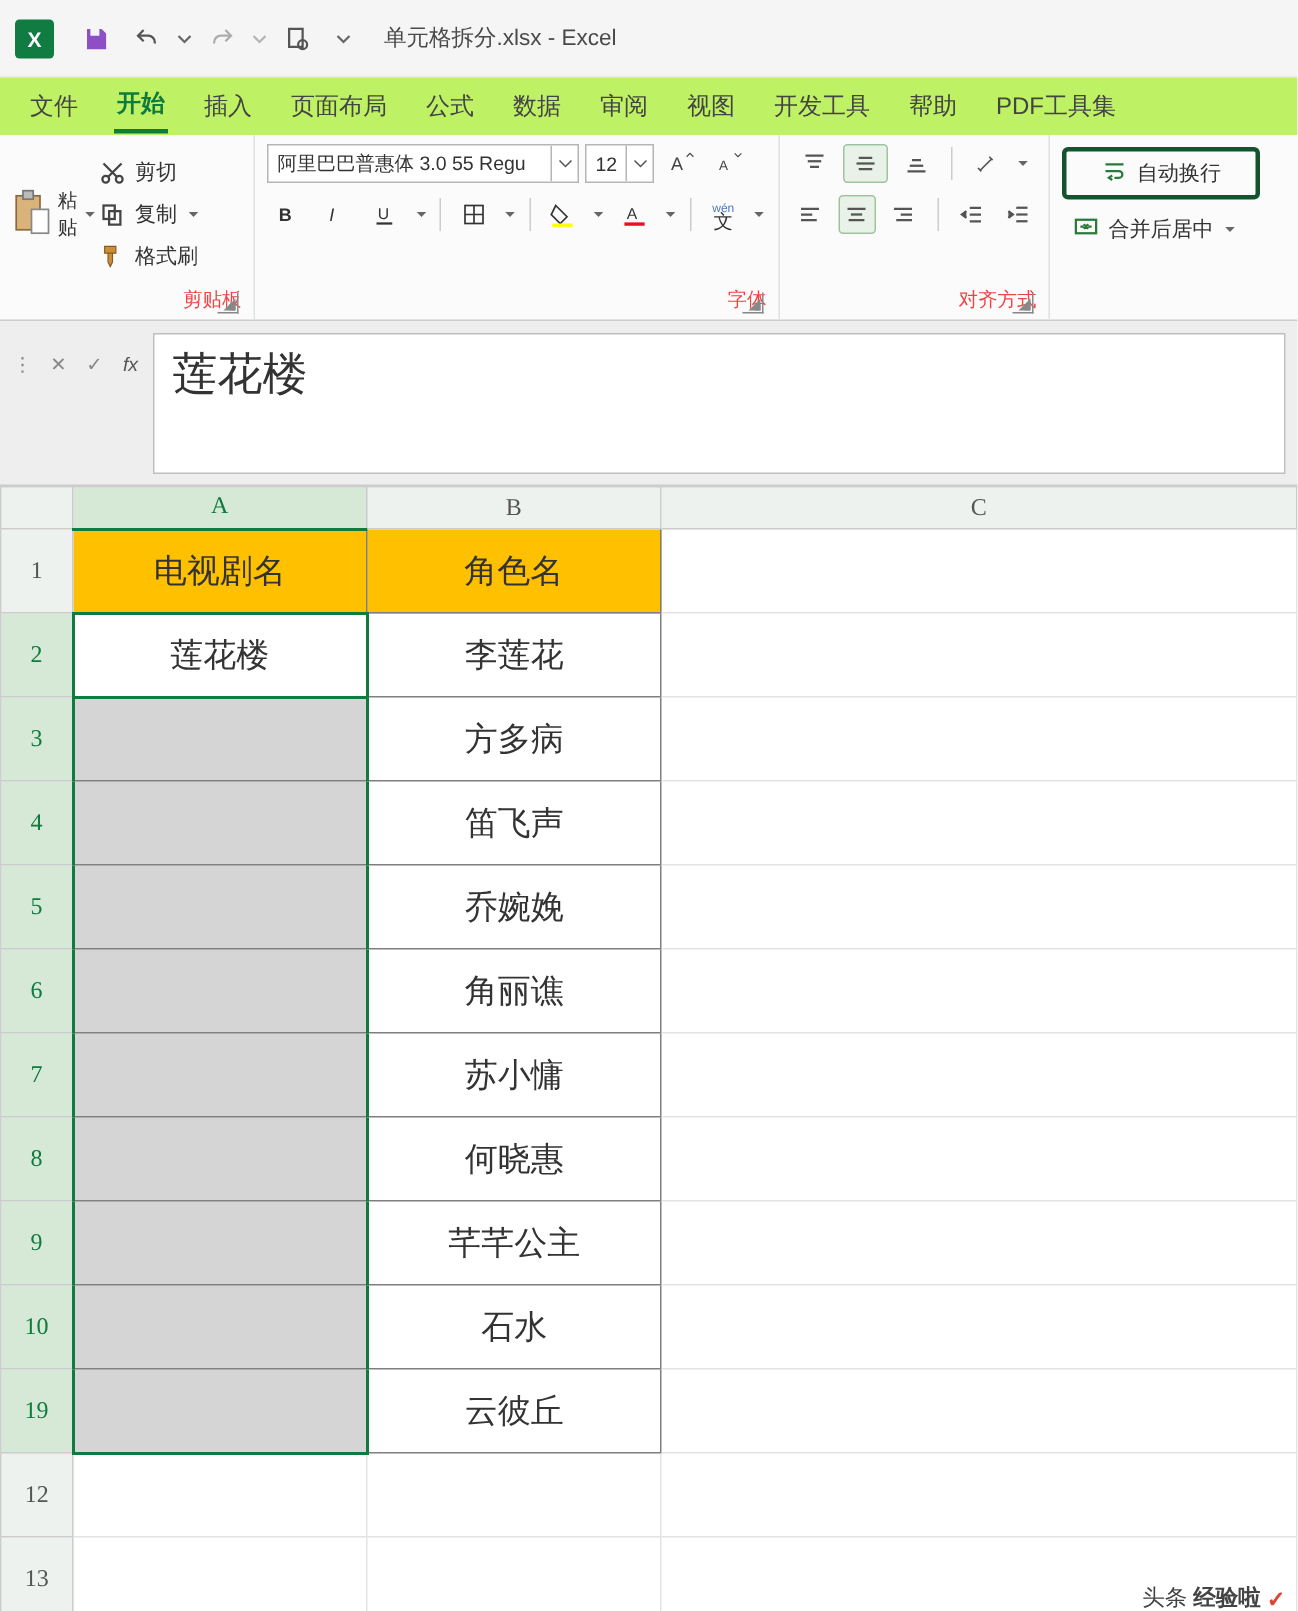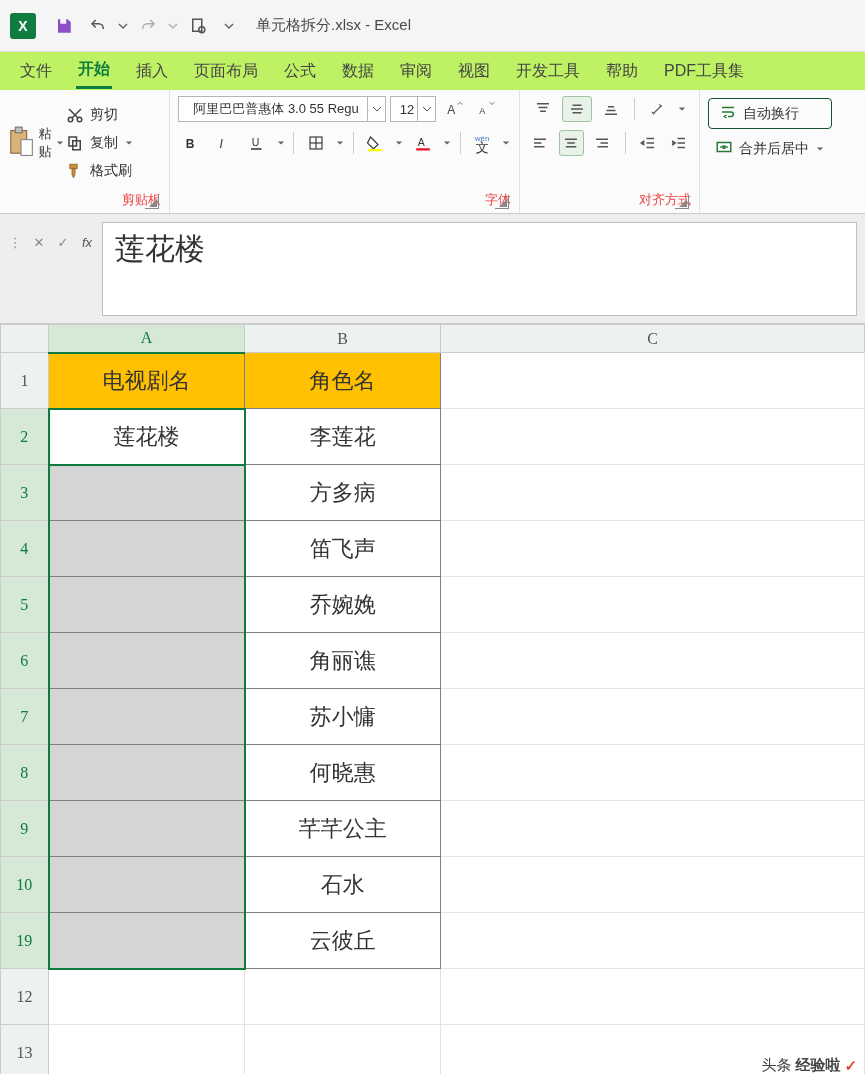--- a/index.html
+++ b/index.html
@@ -113,21 +113,21 @@
   }
   .hbtn svg, .vbtn svg { width:18px; height:18px; }
   .clipboard-col { display:flex; flex-direction:column; justify-content:center; gap:2px; }
   .paste-icon svg { width:28px; height:34px; }
   
   .font-row { display:flex; align-items:center; gap:4px; }
   .combo {
     border:1px solid #b5b5b5; background:#fff;
     display:flex; align-items:center; height:26px;
     font-size:13px; padding-left:6px;
-    white-space: nowrap; overflow:hidden;text-align:center;
+    white-space: nowrap; overflow:hidden;
   }
   .combo .cv { flex:1; overflow:hidden; text-overflow:clip; }
   .combo .cd {
     width:18px; height:100%;
     border-left:1px solid #b5b5b5;
     display:flex; align-items:center; justify-content:center;
   }
   .mini-btn {
     width:28px; height:26px;
     display:flex; align-items:center; justify-content:center;
@@ -538,21 +538,21 @@
     </div>
     <div class="group-label">
       <span>对齐方式</span>
       <span class="launcher"></span>
     </div>
   </div>
 
   <div class="group" style="border-right:none;flex:1">
     <div class="group-body">
       <div class="merge-col">
-        <div class="merge-btn" style="border:1px solid #14532d;border-radius:4px;padding:4px 10px">
+        <div class="merge-btn" style="border:3px solid #14532d;border-radius:4px;padding:4px 23px">
           <span class="icon"><svg width="18" height="18" viewBox="0 0 24 24" fill="none" stroke="#2a7a3a" stroke-width="2">
                 <path d="M4 6h16 M4 12h12a3 3 0 0 1 0 6h-4 M10 16l-3 2 3 2"></path>
               </svg></span>
           <span>自动换行</span>
         </div>
         <div class="merge-btn">
           <span class="icon"><svg width="18" height="18" viewBox="0 0 24 24" fill="none" stroke="#2a7a3a" stroke-width="2">
                 <rect x="3" y="6" width="18" height="12"></rect>
                 <path d="M7 12h3 M14 12h3 M10 10l2 2-2 2 M14 10l-2 2 2 2"></path>
               </svg></span>

